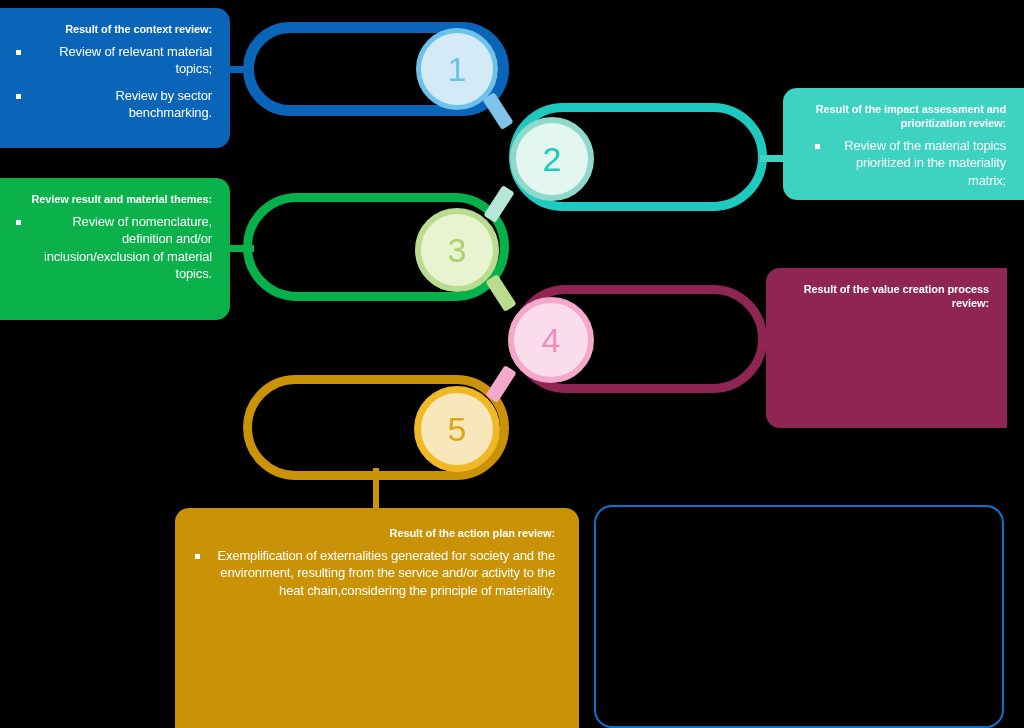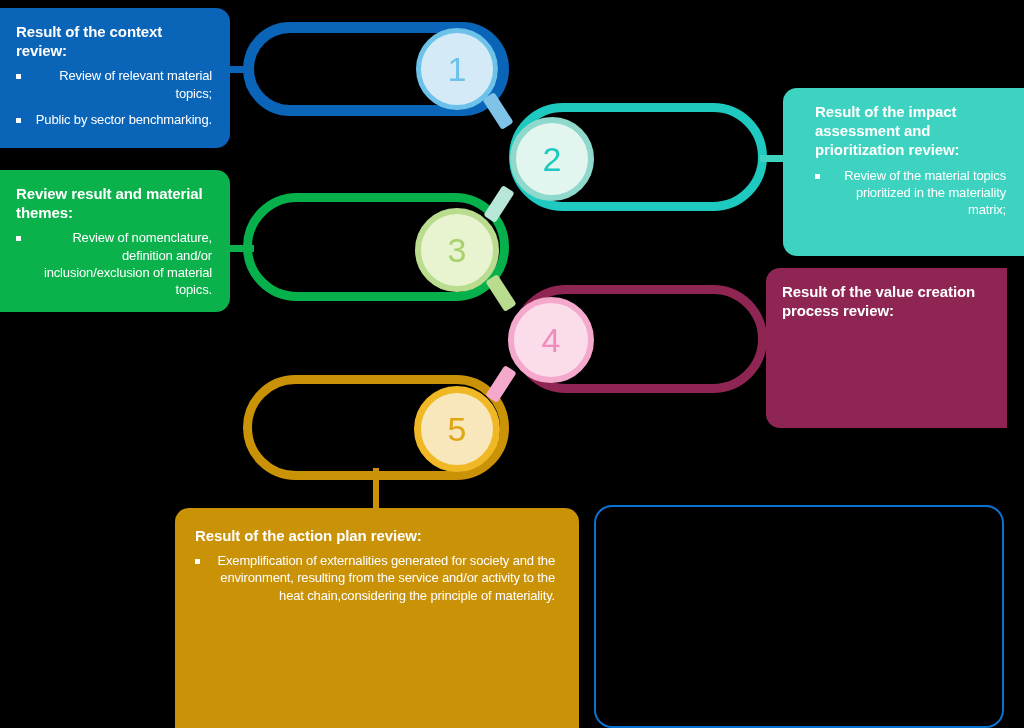--- a/index.html
+++ b/index.html
@@ -13,24 +13,25 @@
 
   
   .card {
     position: absolute;
     border-radius: 14px;
     color: #ffffff;
     padding: 14px 18px 14px 16px;
   }
   .card .title {
     font-weight: bold;
-    font-size: 15px;
+    font-size: 11px;
     line-height: 1.28;
     letter-spacing: -0.1px;
     margin-bottom: 7px;
+    text-align: right;
   }
   .card ul { list-style: none; }
   .card li {
     position: relative;
     font-size: 13px;
     line-height: 1.33;
     padding-left: 15px;
     margin-bottom: 9px;
     letter-spacing: -0.15px;
     text-align: right;
@@ -80,36 +81,36 @@
 </head>
 <body>
 
 <div id="stage">
 
   <div class="card" style="left:0px; top:8px; width:230px; height:140px; background:#0a64b8;
               border-top-left-radius:0; border-bottom-left-radius:0;">
     <div class="title">Result of the context review:</div>
     <ul>
       <li>Review of relevant material topics;</li>
-      <li>Public by sector benchmarking.</li>
+      <li>Review by sector benchmarking.</li>
     </ul>
   </div>
 
   <div class="conn" style="left:228px; top:66px; width:26px; height:7px; background:#0a64b8;"></div>
 
-  <div class="card" style="left:0px; top:170px; width:230px; height:142px; background:#0bb14b;
+  <div class="card" style="left:0px; top:178px; width:230px; height:142px; background:#0bb14b;
               border-top-left-radius:0; border-bottom-left-radius:0;">
     <div class="title">Review result and material themes:</div>
     <ul>
       <li>Review of nomenclature, definition and/or inclusion/exclusion of material topics.</li>
     </ul>
   </div>
   <div class="conn" style="left:228px; top:245px; width:26px; height:7px; background:#0bb14b;"></div>
 
-  <div class="card" style="left:783px; top:88px; width:241px; height:168px; background:#3dd3c0;
+  <div class="card" style="left:783px; top:88px; width:241px; height:112px; background:#3dd3c0;
               border-top-right-radius:0; border-bottom-right-radius:0;padding-left:32px;">
     <div class="title">Result of the impact assessment and prioritization review:</div>
     <ul>
       <li>Review of the material topics prioritized in the materiality matrix;</li>
     </ul>
   </div>
   <div class="conn" style="left:760px; top:155px; width:26px; height:7px; background:#3dd3c0;"></div>
 
   <div class="card" style="left:766px; top:268px; width:241px; height:160px; background:#8e2553;
               border-top-right-radius:0; border-bottom-right-radius:0;">

